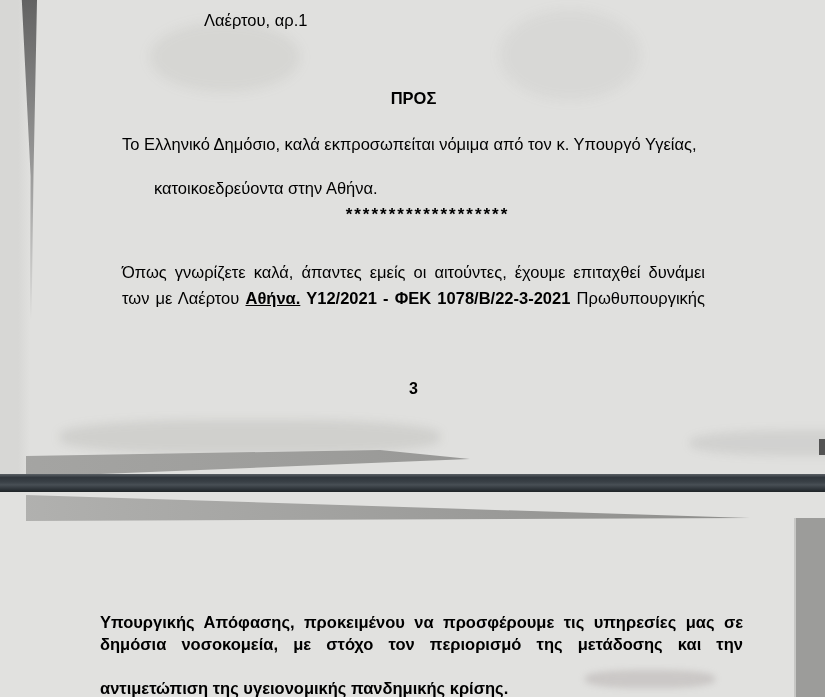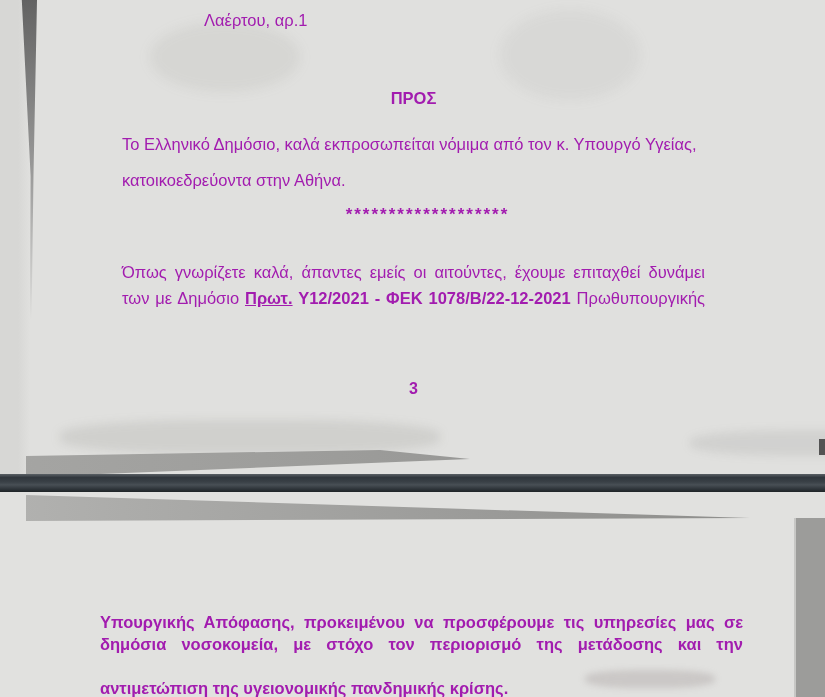--- a/index.html
+++ b/index.html
@@ -1,20 +1,20 @@
 <!DOCTYPE html>
 <html><head>
 <meta charset="utf-8">
 <style>
   html,body{margin:0;padding:0;background:#cfcfce;}
   .stage{
     position:relative;width:825px;height:697px;overflow:hidden;
     background:#d8d8d7;
     font-family:"Liberation Sans", sans-serif;
-    color:#a21caf;
+    color:#000000;
   }
   
   .page1{
     position:absolute;left:0;top:0;width:825px;height:474px;
     background:#e0e0de;
   }
   .p1-left-margin{
     position:absolute;left:0;top:0;width:30px;height:474px;
     background:linear-gradient(to right,#d7d7d5 60%,rgba(215,215,213,0));
   }
@@ -76,29 +76,29 @@
 
   <div class="page1">
     <div class="smudge s1"></div>
     <div class="smudge s2"></div>
 
     <div class="txt" style="left:204px;top:8px;">Λαέρτου, αρ.1</div>
 
     <div class="blk center bold" style="top:86px;">ΠΡΟΣ</div>
 
     <div class="blk" style="top:132px;">Το Ελληνικό Δημόσιο, καλά εκπροσωπείται νόμιμα από τον κ. Υπουργό Υγείας,</div>
-    <div class="blk" style="top:168px;">κατοικοεδρεύοντα στην Αθήνα.</div>
+    <div class="blk" style="top:176px;margin-left:32px;">κατοικοεδρεύοντα στην Αθήνα.</div>
 
     <div class="blk center stars" style="top:203px;left:136px;">*******************</div>
 
     <div class="blk just" style="top:260px;">
       <span>Όπως γνωρίζετε καλά, άπαντες εμείς οι αιτούντες, έχουμε επιταχθεί δυνάμει</span>
     </div>
     <div class="blk just" style="top:286px;">
-      <span>των με Δημόσιο </span><span class="bold ul">Πρωτ.</span><span class="bold"> Υ12/2021 - ΦΕΚ 1078/Β/22-12-2021</span><span> Πρωθυπουργικής</span>
+      <span>των με Λαέρτου </span><span class="bold ul">Αθήνα.</span><span class="bold"> Υ12/2021 - ΦΕΚ 1078/Β/22-3-2021</span><span> Πρωθυπουργικής</span>
     </div>
 
     <div class="blk center bold" style="top:377px;font-size:16px;">3</div>
 
     <div class="p1-left-margin"></div>
     <div class="p1-edge-shadow"></div>
     <div class="smudge s3"></div>
     <div class="smudge s4"></div>
   </div>
 

